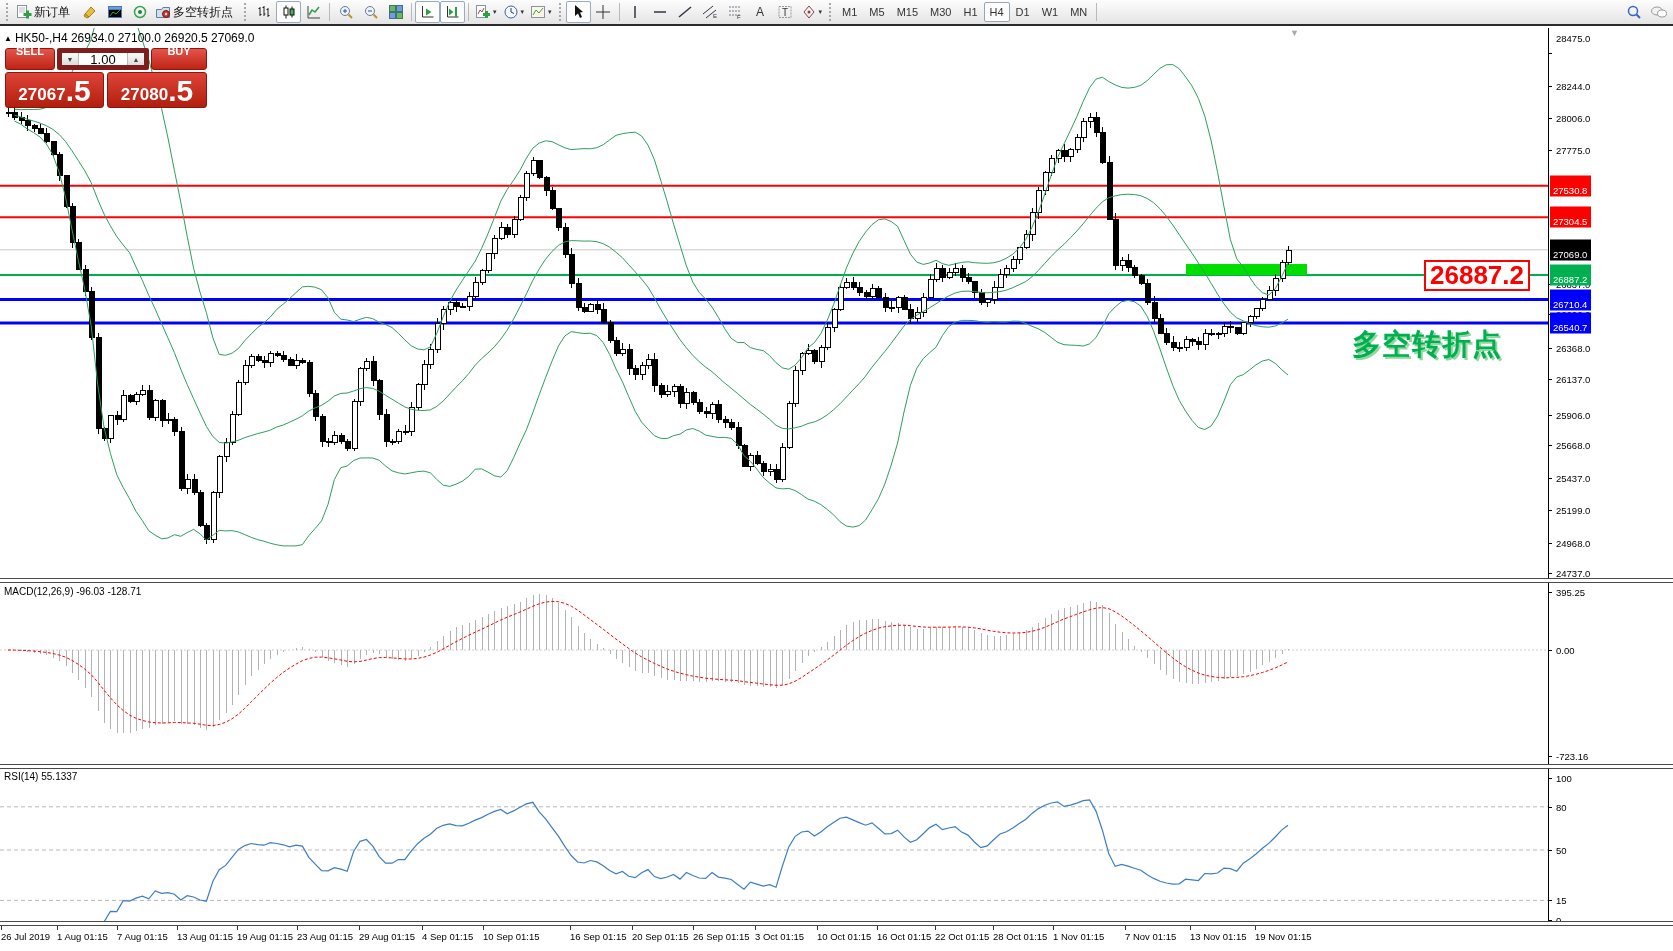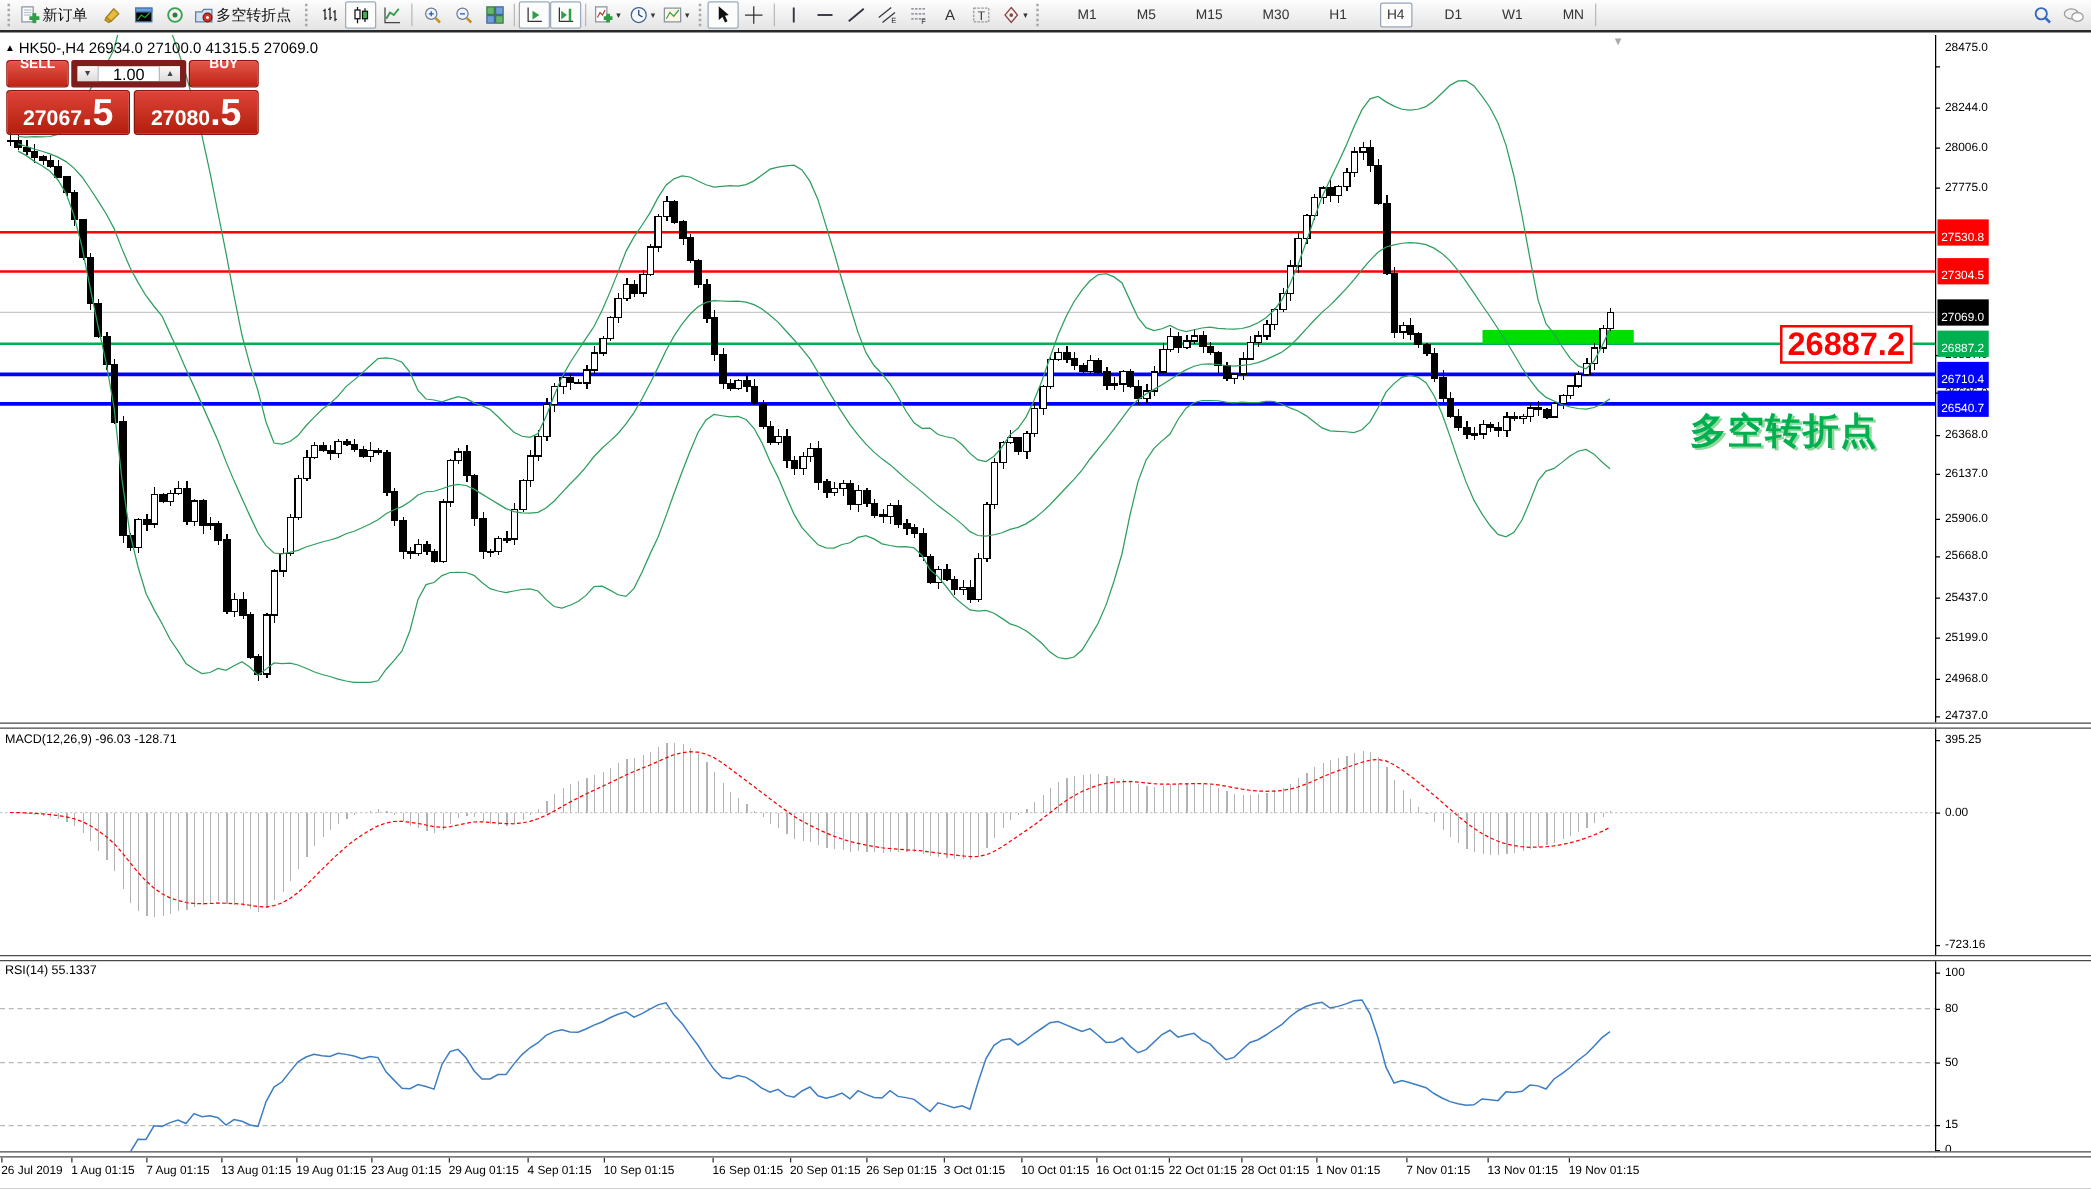--- a/index.html
+++ b/index.html
@@ -9,21 +9,21 @@
   #toolbar{position:absolute;left:0;top:0;width:1673px;height:26px;z-index:50;
     background:linear-gradient(#fdfdfd,#e4e4e4);border-bottom:2px solid #2a2a2a;
     display:flex;align-items:center;padding:0 2px;box-sizing:border-box;}
   .tb{height:22px;min-width:25px;display:flex;align-items:center;justify-content:center;
       border:1px solid transparent;border-radius:2px;box-sizing:border-box;padding:0 2px;}
   .tb.on{background:#fcfcfc;border-color:#9aabbd;}
   .tb-label{font-size:12px;color:#111;margin:0 4px 0 2px;white-space:nowrap;}
   .caret{font-size:7px;color:#333;margin-left:2px;}
   .sep{width:1px;height:18px;background:#b9b9b9;margin:0 3px;}
   .grip{width:1px;height:18px;border-left:2px dotted #a8a8a8;margin:0 4px;}
-  .tf{font-size:11px;color:#333;padding:3px 5px;border:1px solid transparent;border-radius:2px;margin-left:20px;}
+  .tf{font-size:11px;color:#333;padding:3px 5px;border:1px solid transparent;border-radius:2px;}
   .tf.on{background:#fcfcfc;border-color:#99a5b5;}
   .spacer{flex:1;}
   
   #chart-svg{position:absolute;left:0;top:0;z-index:1;}
   #symbol-info{position:absolute;left:4px;top:31px;font-size:12px;color:#000;z-index:10;white-space:nowrap;}
   #symbol-info .tri{font-size:8px;vertical-align:1px;margin-right:3px;}
   .hdiv{position:absolute;left:0;width:1673px;height:3px;background:#fff;
         border-top:1px solid #4a4a4a;border-bottom:1px solid #4a4a4a;z-index:8;}
   #vaxis{position:absolute;left:1548px;top:28px;width:1px;height:898px;background:#000;z-index:6;}
   .ind-label{position:absolute;left:4px;font-size:10px;color:#000;z-index:10;white-space:nowrap;text-align:right;}
@@ -911,21 +911,21 @@
         <polyline stroke="#ff0000" stroke-width="1" stroke-dasharray="3 2" points="8.0,650.0 14.4,650.1 20.8,650.3 27.2,650.6 33.6,651.1 40.0,651.7 46.4,652.4 52.8,653.5 59.2,655.0 65.6,657.2 72.0,660.4 78.4,664.4 84.8,669.1 91.2,674.7 97.6,682.0 104.0,690.1 110.4,697.8 116.8,704.8 123.2,710.5 129.6,715.0 136.0,718.3 142.4,720.4 148.8,722.0 155.2,722.7 161.6,723.0 168.0,722.8 174.4,722.4 180.8,722.6 187.2,722.9 193.6,723.3 200.0,724.2 206.4,725.3 212.8,725.6 219.2,724.5 225.6,722.3 232.0,718.8 238.4,714.1 244.8,708.3 251.2,701.9 257.6,695.5 264.0,689.2 270.4,683.1 276.8,677.5 283.2,672.4 289.6,668.0 296.0,664.1 302.4,660.7 308.8,658.4 315.2,657.2 321.6,657.1 328.0,657.8 334.4,658.8 340.8,660.0 347.2,661.3 353.6,661.9 360.0,661.4 366.4,660.0 372.8,658.6 379.2,657.6 385.6,657.5 392.0,657.9 398.4,658.4 404.8,658.9 411.2,659.0 417.6,658.4 424.0,657.1 430.4,655.0 436.8,652.3 443.2,648.9 449.6,645.3 456.0,641.7 462.4,638.4 468.8,635.2 475.2,632.2 481.6,629.2 488.0,626.2 494.4,623.1 500.8,620.0 507.2,617.2 513.6,614.6 520.0,612.0 526.4,609.2 532.8,606.3 539.2,603.8 545.6,602.1 552.0,601.4 558.4,601.7 564.8,603.3 571.2,606.1 577.6,610.1 584.0,614.8 590.4,619.6 596.8,624.4 603.2,629.2 609.6,634.1 616.0,639.1 622.4,643.9 628.8,648.5 635.2,653.0 641.6,656.9 648.0,660.2 654.4,663.4 660.8,666.3 667.2,669.0 673.6,671.2 680.0,673.2 686.4,674.7 692.8,676.1 699.2,677.2 705.6,678.2 712.0,678.8 718.4,679.4 724.8,679.8 731.2,680.2 737.6,680.7 744.0,681.6 750.4,682.4 756.8,683.2 763.2,684.0 769.6,684.7 776.0,685.3 782.4,685.2 788.8,683.9 795.2,681.2 801.6,677.5 808.0,673.2 814.4,668.9 820.8,664.5 827.2,660.0 833.6,655.2 840.0,650.2 846.4,645.2 852.8,640.6 859.2,636.6 865.6,633.2 872.0,630.4 878.4,628.2 884.8,626.7 891.2,625.9 897.6,625.3 904.0,625.2 910.4,625.7 916.8,626.4 923.2,627.0 929.6,627.3 936.0,627.2 942.4,627.2 948.8,627.1 955.2,626.9 961.6,626.9 968.0,627.2 974.4,627.9 980.8,628.9 987.2,630.2 993.6,631.3 1000.0,632.2 1006.4,632.8 1012.8,633.0 1019.2,632.9 1025.6,632.4 1032.0,631.3 1038.4,629.6 1044.8,627.3 1051.2,624.6 1057.6,621.7 1064.0,619.0 1070.4,616.6 1076.8,614.2 1083.2,611.9 1089.6,609.8 1096.0,608.2 1102.4,607.6 1108.8,608.7 1115.2,611.8 1121.6,615.9 1128.0,620.6 1134.4,625.6 1140.8,630.8 1147.2,636.2 1153.6,641.7 1160.0,647.3 1166.4,652.8 1172.8,658.0 1179.2,662.7 1185.6,666.8 1192.0,670.2 1198.4,673.0 1204.8,675.1 1211.2,676.5 1217.6,677.4 1224.0,677.8 1230.4,677.7 1236.8,677.4 1243.2,676.7 1249.6,675.7 1256.0,674.3 1262.4,672.5 1268.8,670.4 1275.2,668.0 1281.6,665.1 1288.0,661.9" fill="none"></polyline>
       </g>
       <g clip-path="url(#cpRsi)">
         <line x1="0" y1="806.8" x2="1548" y2="806.8" stroke="#b8b8b8" stroke-width="1" stroke-dasharray="4 3"></line>
         <line x1="0" y1="850" x2="1548" y2="850" stroke="#b8b8b8" stroke-width="1" stroke-dasharray="4 3"></line>
         <line x1="0" y1="900.4" x2="1548" y2="900.4" stroke="#b8b8b8" stroke-width="1" stroke-dasharray="4 3"></line>
         <polyline stroke="#3d7dc4" stroke-width="1.2" points="97.6,922.0 104.0,922.0 110.4,911.4 116.8,911.6 123.2,900.7 129.6,901.1 136.0,898.1 142.4,896.1 148.8,898.8 155.2,890.9 161.6,893.3 168.0,892.6 174.4,894.2 180.8,900.0 187.2,895.7 193.6,897.0 200.0,900.0 206.4,901.2 212.8,881.5 219.2,869.7 225.6,865.4 232.0,857.3 238.4,849.4 244.8,845.6 251.2,843.5 257.6,844.6 264.0,845.2 270.4,842.7 276.8,843.5 283.2,844.8 289.6,846.9 296.0,845.2 302.4,846.1 308.8,857.4 315.2,864.1 321.6,870.6 328.0,870.9 334.4,867.6 340.8,869.2 347.2,871.3 353.6,851.5 360.0,841.3 366.4,839.5 372.8,846.2 379.2,856.6 385.6,863.2 392.0,863.2 398.4,859.6 404.8,859.6 411.2,851.1 417.6,843.7 424.0,838.2 430.4,834.2 436.8,828.3 443.2,825.3 449.6,823.8 456.0,825.6 462.4,825.8 468.8,823.2 475.2,820.1 481.6,817.6 488.0,814.2 494.4,811.4 500.8,809.5 507.2,813.7 513.6,810.9 520.0,807.3 526.4,803.9 532.8,802.3 539.2,811.9 545.6,818.8 552.0,827.7 558.4,836.2 564.8,846.3 571.2,855.5 577.6,862.0 584.0,863.0 590.4,860.5 596.8,861.9 603.2,865.7 609.6,870.6 616.0,873.8 622.4,871.5 628.8,876.3 635.2,877.7 641.6,872.8 648.0,869.6 654.4,876.6 660.8,878.6 667.2,877.0 673.6,874.5 680.0,879.1 686.4,872.5 692.8,875.5 699.2,878.0 705.6,878.4 712.0,872.5 718.4,877.1 724.8,878.1 731.2,879.5 737.6,884.5 744.0,889.2 750.4,882.2 756.8,884.1 763.2,886.1 769.6,884.7 776.0,887.3 782.4,866.0 788.8,846.9 795.2,836.3 801.6,832.0 808.0,831.1 814.4,836.0 820.8,831.9 827.2,826.8 833.6,822.6 840.0,818.2 846.4,817.2 852.8,819.9 859.2,822.6 865.6,825.2 872.0,822.9 878.4,828.2 884.8,833.9 891.2,833.6 897.6,830.2 904.0,836.9 910.4,842.2 916.8,839.7 923.2,833.7 929.6,827.6 936.0,824.2 942.4,829.7 948.8,828.0 955.2,826.7 961.6,832.1 968.0,835.1 974.4,842.0 980.8,847.7 987.2,845.9 993.6,839.8 1000.0,834.0 1006.4,831.8 1012.8,828.0 1019.2,823.6 1025.6,819.5 1032.0,813.4 1038.4,808.6 1044.8,805.2 1051.2,803.0 1057.6,801.9 1064.0,806.4 1070.4,805.1 1076.8,803.1 1083.2,800.6 1089.6,800.0 1096.0,811.1 1102.4,830.2 1108.8,853.7 1115.2,866.4 1121.6,864.4 1128.0,866.2 1134.4,868.2 1140.8,870.2 1147.2,874.8 1153.6,878.4 1160.0,881.3 1166.4,883.0 1172.8,884.1 1179.2,883.8 1185.6,879.2 1192.0,879.8 1198.4,880.5 1204.8,873.5 1211.2,873.9 1217.6,873.0 1224.0,868.1 1230.4,868.7 1236.8,871.2 1243.2,863.2 1249.6,858.9 1256.0,854.0 1262.4,848.2 1268.8,843.4 1275.2,837.0 1281.6,830.1 1288.0,825.3" fill="none"></polyline>
       </g>
     </svg>
 
-  <div id="symbol-info"><span class="tri">▲</span><span>HK50-,H4  26934.0 27100.0 41315.5 27069.0</span></div>
+  <div id="symbol-info"><span class="tri">▲</span><span>HK50-,H4  26934.0 27100.0 26920.5 27069.0</span></div>
   <div id="scroll-marker">▼</div>
 
   <div id="trade-panel">
     <div class="tp-top">
       <div class="tp-btn" id="sell-btn">
           <span>SELL</span>
         </div>
       <div class="tp-vol">
         <div class="spin">
             <span>▼</span>

